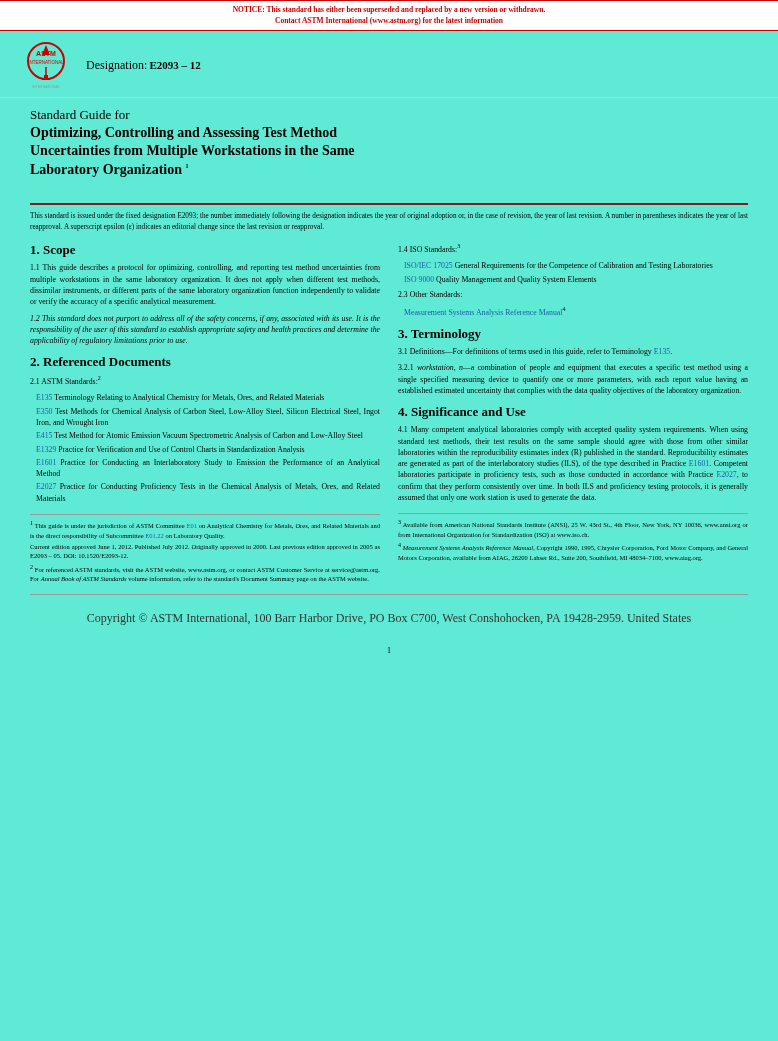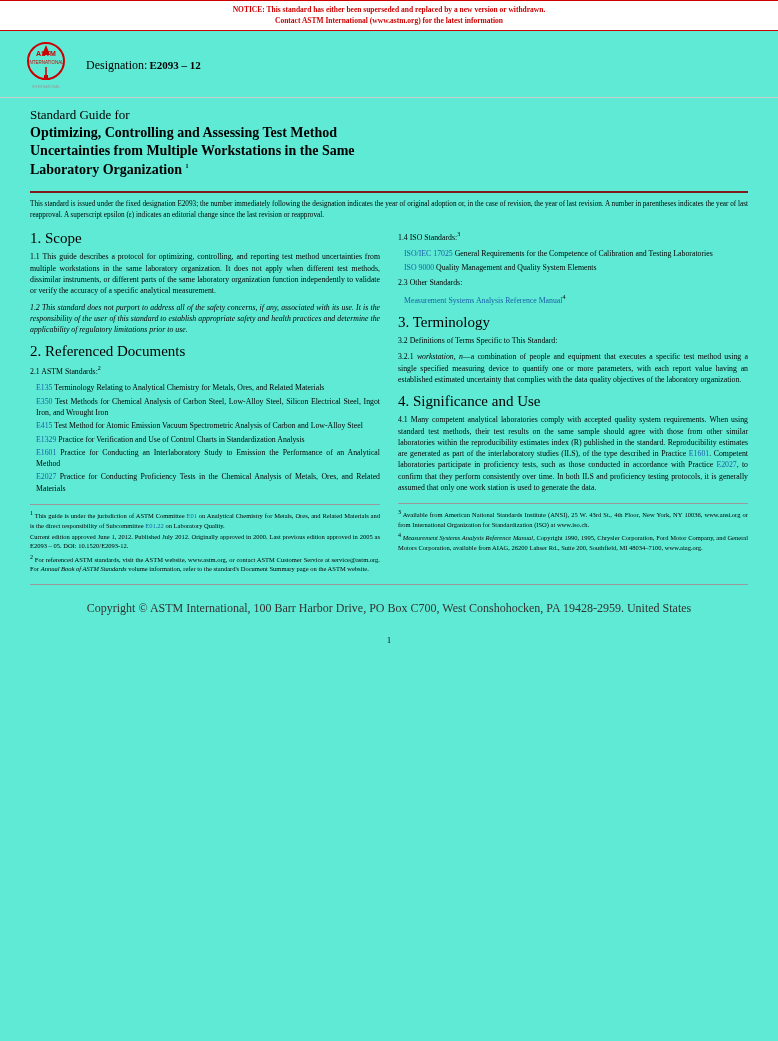--- a/index.html
+++ b/index.html
@@ -43,21 +43,21 @@
       height: 52px;
       margin-right: 14px;
       flex-shrink: 0;
     }
     .main-content {
       padding: 8px 30px 0 30px;
     }
     .doc-title {
       font-size: 14px;
       font-weight: bold;
-      margin-bottom: 12px;
+      margin-bottom: 24px;
       line-height: 1.3;
     }
     .issuance-note {
       font-size: 7.2px;
       line-height: 1.5;
       margin-bottom: 10px;
       text-align: justify;
       border-top: 2px solid #7f1d1d;
       padding-top: 6px;
     }
@@ -67,22 +67,22 @@
     }
     .col-left {
       flex: 1;
       min-width: 0;
     }
     .col-right {
       flex: 1;
       min-width: 0;
     }
     h2.section-heading {
-      font-size: 15px;
-      font-weight: normal;
+      font-size: 13px;
+      font-weight: bold;
       margin-bottom: 4px;
       margin-top: 8px;
     }
     h2.section-heading:first-child {
       margin-top: 0;
     }
     p.body-text {
       font-size: 7.8px;
       line-height: 1.45;
       text-align: justify;
@@ -226,21 +226,23 @@
         </div>
         <div class="ref-item">
           <span class="link-blue">ISO 9000</span><span> Quality Management and Quality System Elements</span>
         </div>
         <p class="body-text" style="margin-top:4px;">2.3  Other Standards:</p>
         <div class="ref-item">
           <span class="link-blue">Measurement Systems Analysis Reference Manual</span><sup>4</sup>
         </div>
 
         <h2 class="section-heading" style="margin-top:8px;">3.  Terminology</h2>
-        <p class="body-text">3.2  Definitions of Terms Specific to This Standard:</p>
+        <p class="body-text">
+          <span>3.1  Definitions—For definitions of terms used in this guide, refer to Terminology</span> <span class="link-blue">E135</span><span>.</span>
+        </p>
         <p class="body-text">
           <span style="font-weight:normal;">3.2.1  <em>workstation, n</em>—a combination of people and equipment that executes a specific test method using a single specified measuring device to quantify one or more parameters, with each report value having an established estimated uncertainty that complies with the data quality objectives of the laboratory organization.</span>
         </p>
 
         <h2 class="section-heading">4.  Significance and Use</h2>
         <p class="body-text">
           <span>4.1  Many competent analytical laboratories comply with accepted quality system requirements. When using standard test methods, their test results on the same sample should agree with those from other similar laboratories within the reproducibility estimates index (R) published in the standard. Reproducibility estimates are generated as part of the interlaboratory studies (ILS), of the type described in Practice </span><span class="link-blue">E1601</span><span>. Competent laboratories participate in proficiency tests, such as those conducted in accordance with Practice </span><span class="link-blue">E2027</span><span>, to confirm that they perform consistently over time. In both ILS and proficiency testing protocols, it is generally assumed that only one work station is used to generate the data.</span>
         </p>
 
         <div class="footnote-section">

